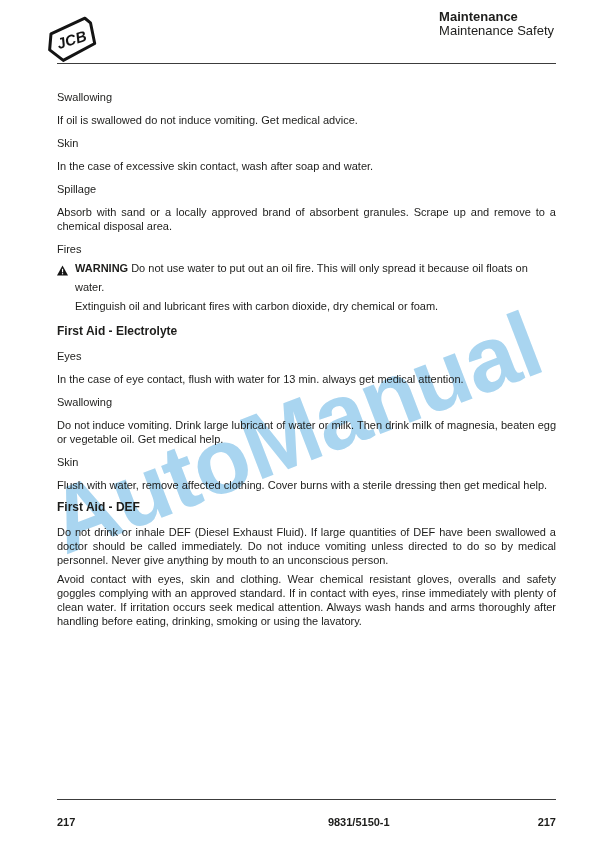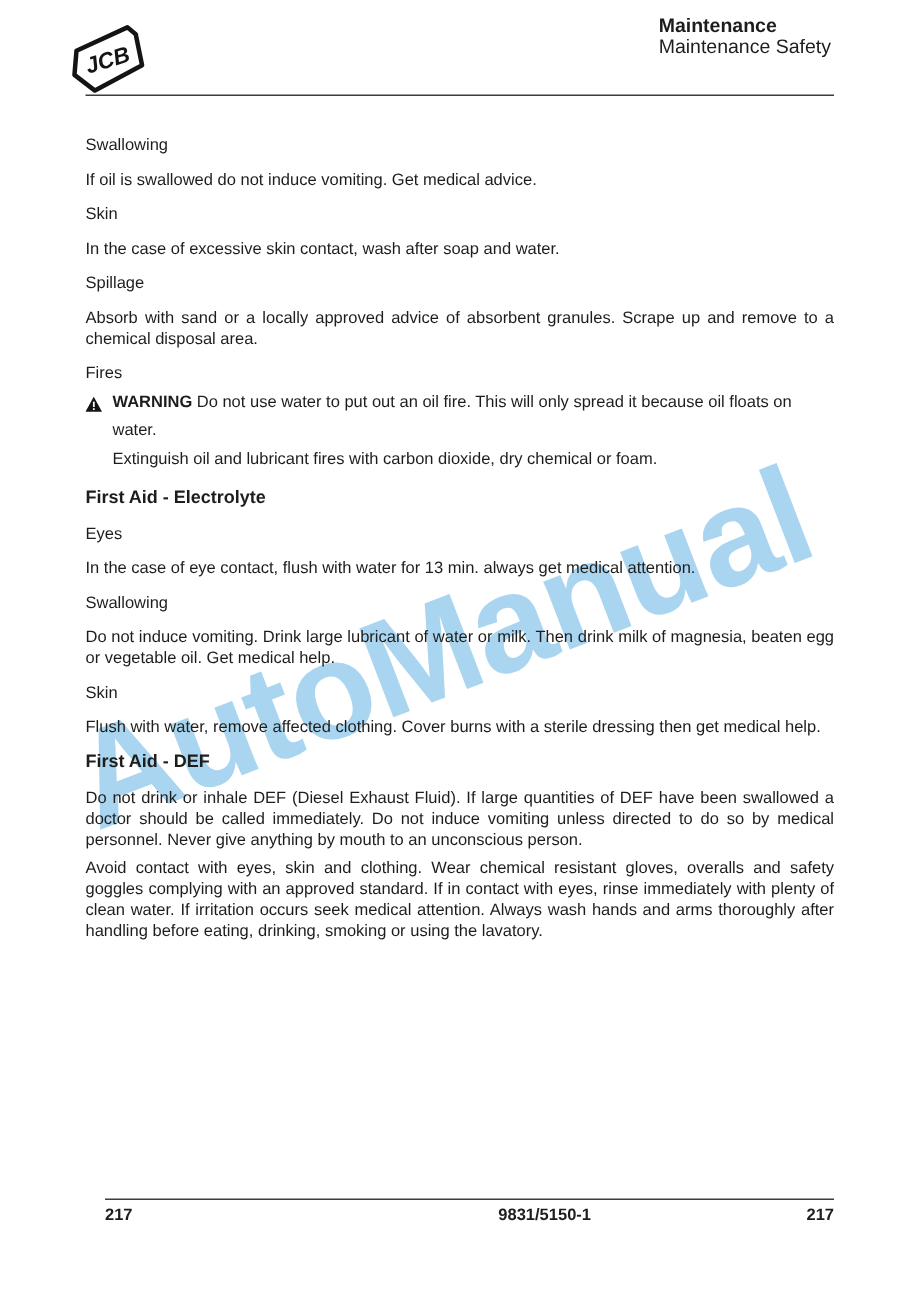--- a/index.html
+++ b/index.html
@@ -101,27 +101,26 @@
     display: inline-block;
   }
   .warn-label { font-weight: bold; margin-right: 3px; }
   
   .footer {
     position: absolute;
     left: 57px;
     right: 56px;
     top: 799px;
     border-top: 1px solid #3c3c3c;
-    padding-top: 4px;
+    padding-top: 16px;
     display: grid;
     grid-template-columns: 1fr 1fr 1fr;
     font-size: 11px;
     font-weight: bold;
     z-index: 2;
-    margin-left: 13px;
   }
   .footer .c { text-align: right; }
   .footer .r { text-align: right; }
 </style>
 </head>
 <body>
 
 <div class="page">
 
   <div class="watermark" style="color: rgb(169, 213, 240);">AutoManual</div>
@@ -140,21 +139,21 @@
   </div>
 
   <div class="body">
     <h3 class="first">Swallowing</h3>
     <p>If oil is swallowed do not induce vomiting. Get medical advice.</p>
 
     <h3>Skin</h3>
     <p>In the case of excessive skin contact, wash after soap and water.</p>
 
     <h3>Spillage</h3>
-    <p>Absorb with sand or a locally approved advice of absorbent granules. Scrape up and remove to a chemical disposal area.</p>
+    <p>Absorb with sand or a locally approved brand of absorbent granules. Scrape up and remove to a chemical disposal area.</p>
 
     <h3>Fires</h3>
     <div class="warning">
       <div class="warn-line">
         <span class="warn-icon">
           <svg width="11" height="11" viewBox="0 0 12 11">
             <path d="M6 0 L12 11 L0 11 Z" fill="#141414"></path>
             <rect x="5.4" y="3.6" width="1.3" height="3.9" fill="#ffffff"></rect>
             <rect x="5.4" y="8.4" width="1.3" height="1.3" fill="#ffffff"></rect>
           </svg>

